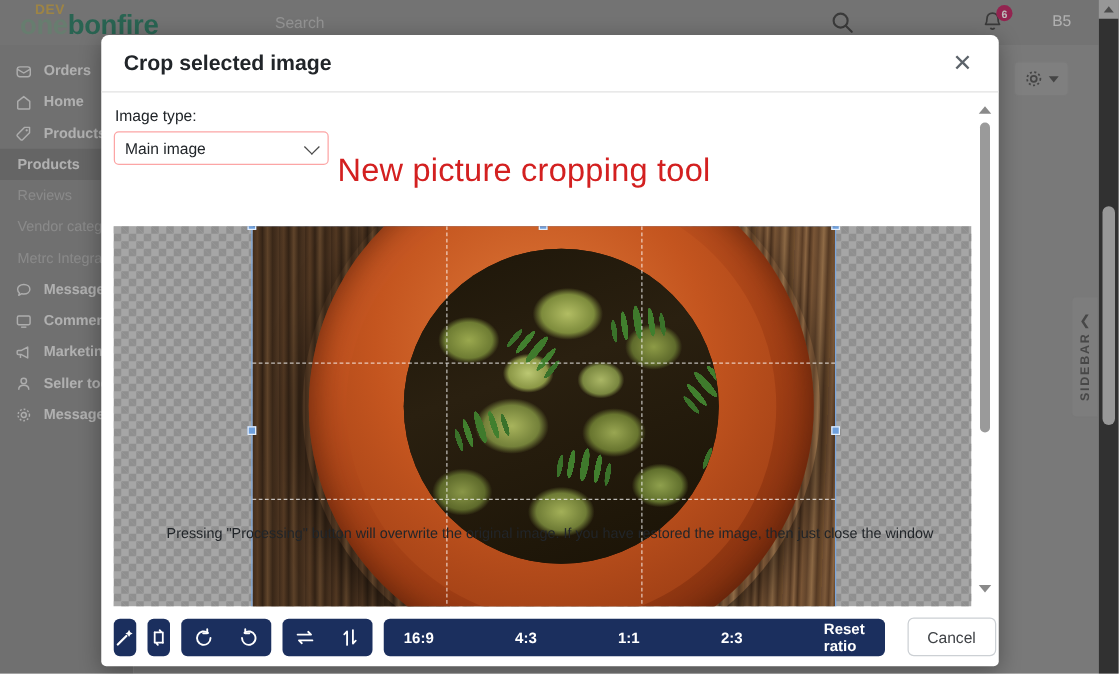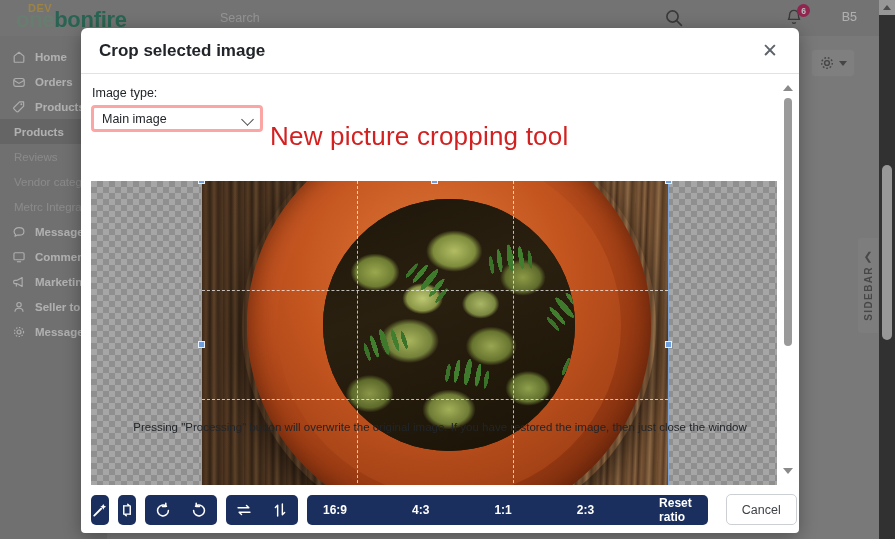--- a/index.html
+++ b/index.html
@@ -140,21 +140,21 @@
     color: #5c636a; font-size: 19px; cursor: pointer;
   }
 
   .modal-body {
     flex: 1; position: relative; overflow: hidden;
     padding: 12px 24px 0 10px;
   }
 
   .type-label { font-size: 12.5px; color: #212529; margin: 0 0 5px 1px; }
   .type-select {
-    width: 172px; height: 27px; border: 3px solid #fca5a5; border-radius: 4px;
+    width: 172px; height: 27px; border: 1px solid #fca5a5; border-radius: 4px;
     background: #fff; font-size: 12.5px; color: #212529;
     display: flex; align-items: center; padding: 0 8px; position: relative;
   }
   .type-select .chev-d {
     position: absolute; right: 8px; top: 7px; width: 9px; height: 9px;
     border-right: 1.6px solid #4a4a4a; border-bottom: 1.6px solid #4a4a4a;
     transform: rotate(45deg);
   }
 
   .annot {
@@ -360,34 +360,34 @@
       </span>
       <span class="user-chip">B5</span>
     </div>
 
     <div class="sidebar">
       <div class="nav-spacer"></div>
 
       <div class="nav-item">
         <span class="nav-ico">
           <svg width="14" height="14" viewBox="0 0 16 16">
-              <path d="M2.5 7L8 2.6 13.5 7v6.2a.8.8 0 0 1-.8.8H3.3a.8.8 0 0 1-.8-.8V7z" fill="none" stroke="#efefef" stroke-width="1.3" stroke-linejoin="round"></path>
-            </svg>
-        </span>
-        <span>Home</span>
-      </div>
-
-      <div class="nav-item">
-        <span class="nav-ico">
-          <svg width="14" height="14" viewBox="0 0 16 16">
               <rect x="2" y="4" width="12" height="9" rx="2.5" fill="none" stroke="#efefef" stroke-width="1.3"></rect>
               <path d="M2.4 6.2L8 9.6l5.6-3.4" fill="none" stroke="#efefef" stroke-width="1.3"></path>
             </svg>
         </span>
         <span>Orders</span>
+      </div>
+
+      <div class="nav-item">
+        <span class="nav-ico">
+          <svg width="14" height="14" viewBox="0 0 16 16">
+              <path d="M2.5 7L8 2.6 13.5 7v6.2a.8.8 0 0 1-.8.8H3.3a.8.8 0 0 1-.8-.8V7z" fill="none" stroke="#efefef" stroke-width="1.3" stroke-linejoin="round"></path>
+            </svg>
+        </span>
+        <span>Home</span>
       </div>
 
       <div class="nav-item">
         <span class="nav-ico">
           <svg width="14" height="14" viewBox="0 0 16 16">
               <path d="M8.6 2.2H13.3V7l-6.4 6.4a1.1 1.1 0 0 1-1.6 0L2.2 10.2a1.1 1.1 0 0 1 0-1.6z" fill="none" stroke="#efefef" stroke-width="1.3" stroke-linejoin="round"></path>
               <circle cx="10.7" cy="4.9" r="1.05" fill="#efefef"></circle>
             </svg>
         </span>
         <span>Products</span>

